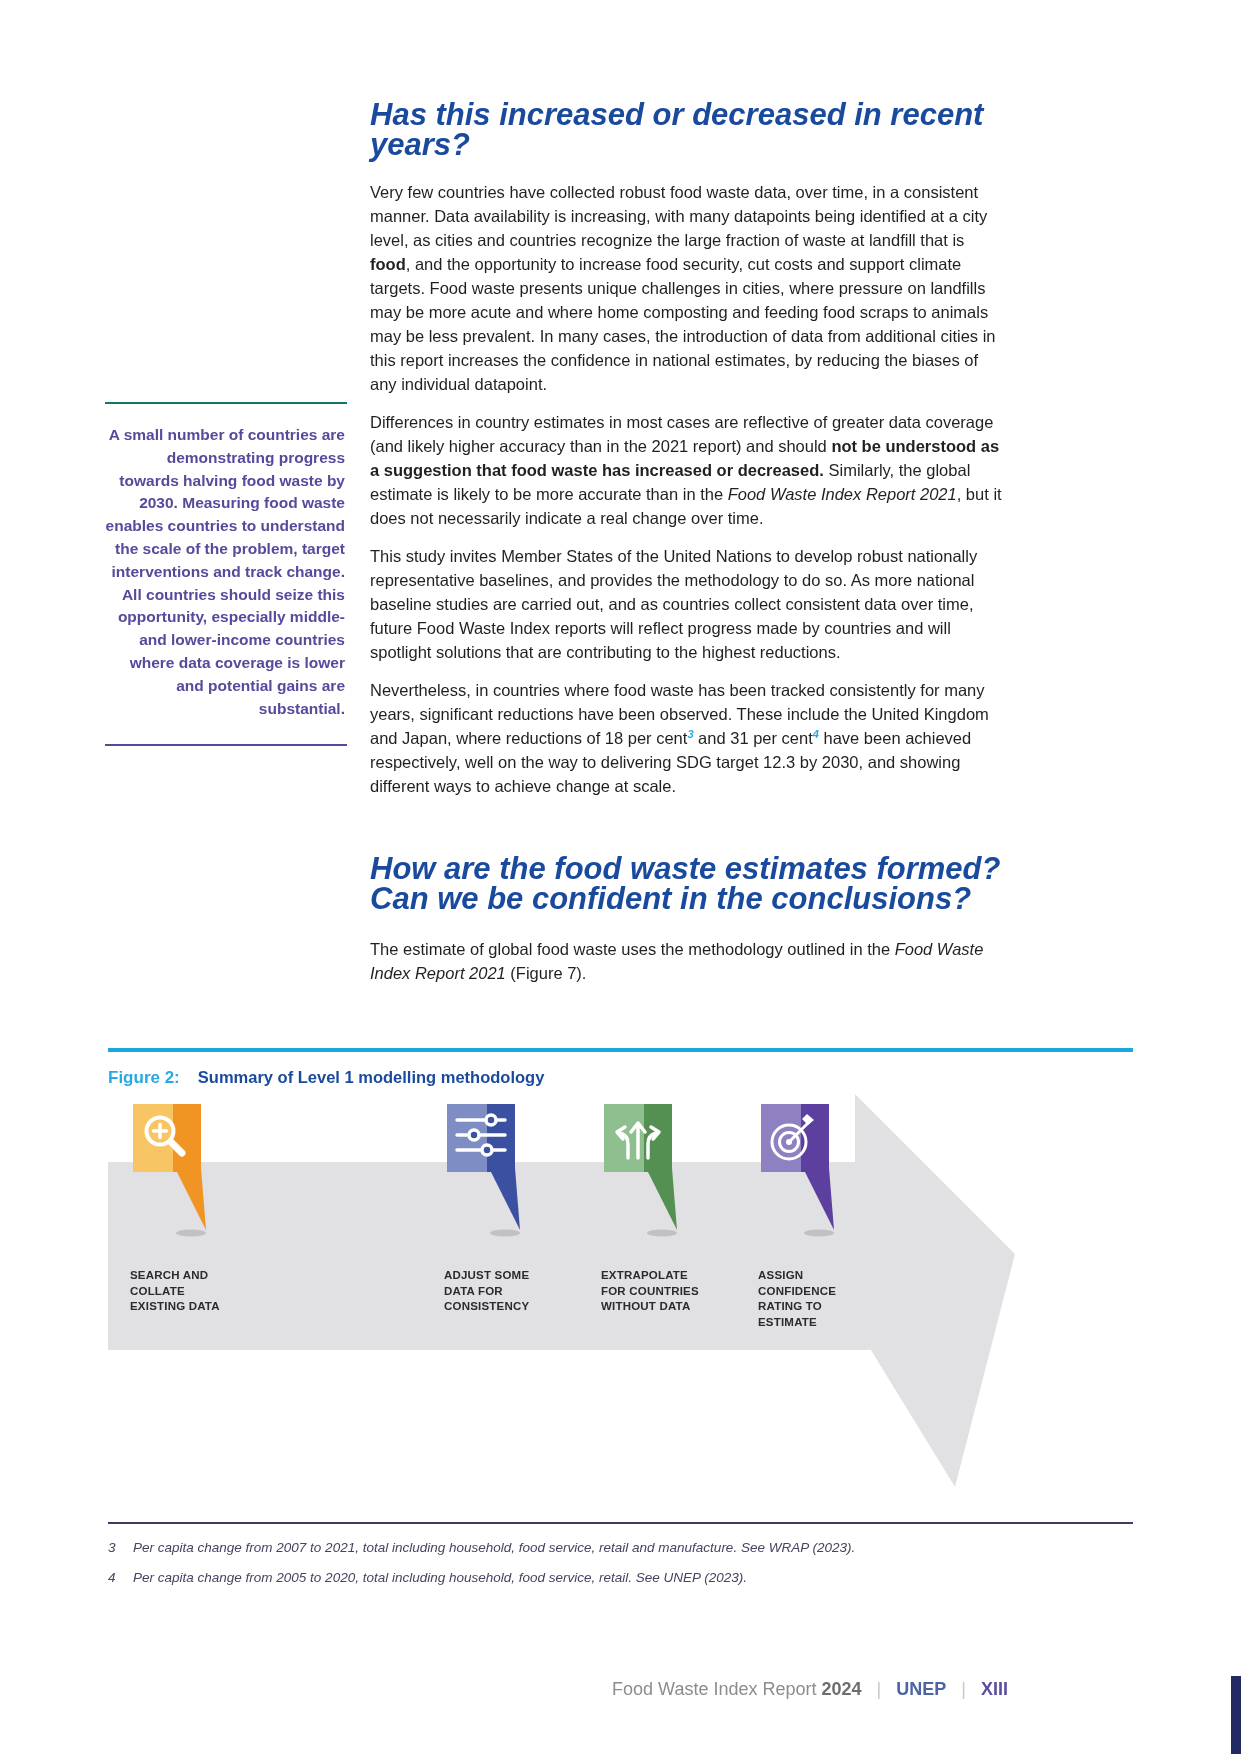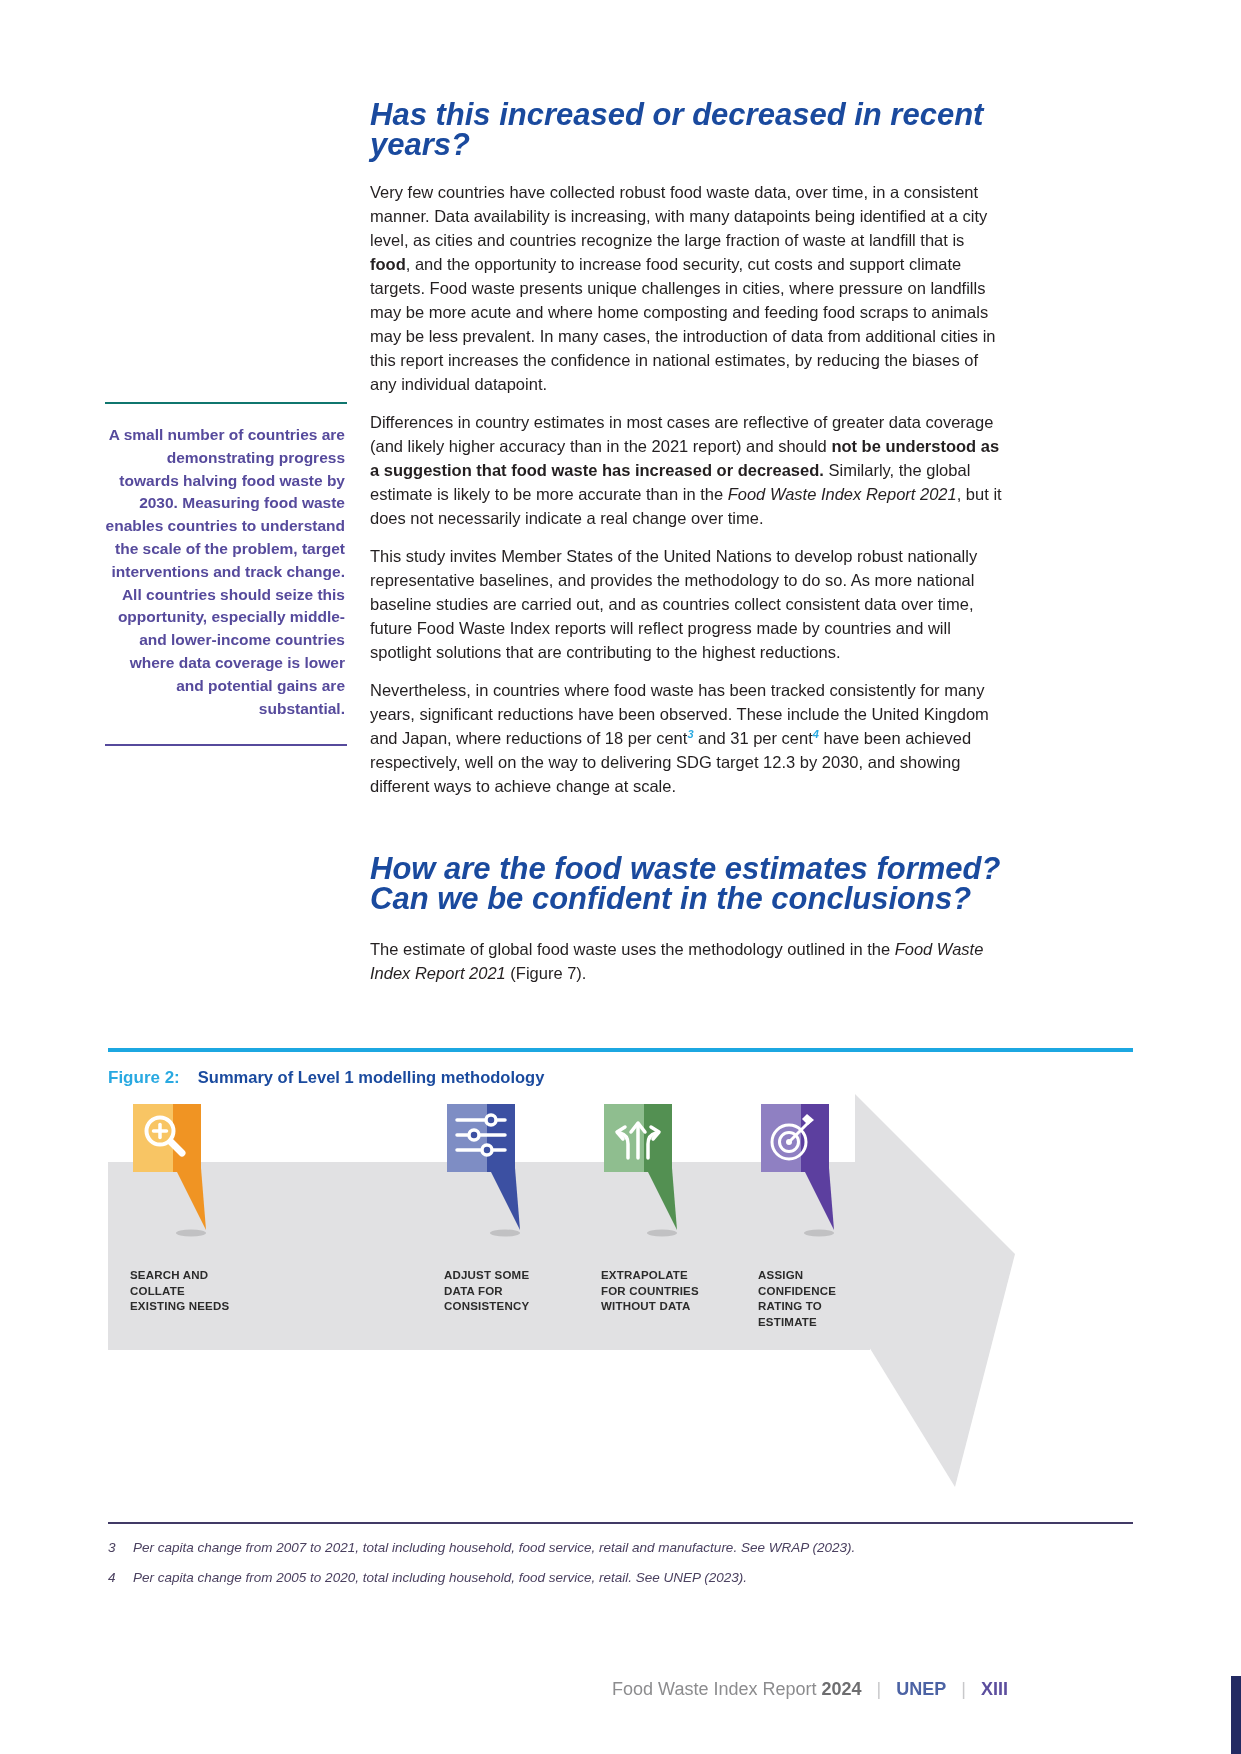--- a/index.html
+++ b/index.html
@@ -85,21 +85,21 @@
           <rect class="tone-dark" x="40" y="0" width="28" height="68" fill="#F09423"></rect>
           <g stroke="#fff" fill="none" stroke-linecap="round">
             <circle cx="27" cy="27" r="13.5" stroke-width="4"></circle>
             <line x1="27" y1="20.5" x2="27" y2="33.5" stroke-width="3.5"></line>
             <line x1="20.5" y1="27" x2="33.5" y2="27" stroke-width="3.5"></line>
             <line x1="38" y1="38" x2="49" y2="49" stroke-width="7"></line>
           </g>
         </svg>
         <div class="step-label">SEARCH AND
 COLLATE
-EXISTING NEEDS</div>
+EXISTING DATA</div>
       </div>
 
 
       <div class="step" style="left:493px">
         <svg class="step-icon" width="82" height="135" viewBox="0 0 82 135">
           <ellipse cx="58" cy="129" rx="15" ry="3.5" fill="rgba(0,0,0,0.14)"></ellipse>
           <polygon class="tone-dark" points="42,64 68,64 73,126" fill="#539052"></polygon>
           <rect class="tone-light" x="0" y="0" width="40" height="68" fill="#8FBE8F"></rect>
           <rect class="tone-dark" x="40" y="0" width="28" height="68" fill="#539052"></rect>
           <g stroke="#fff" fill="none" stroke-width="3.5" stroke-linecap="round" stroke-linejoin="round">

